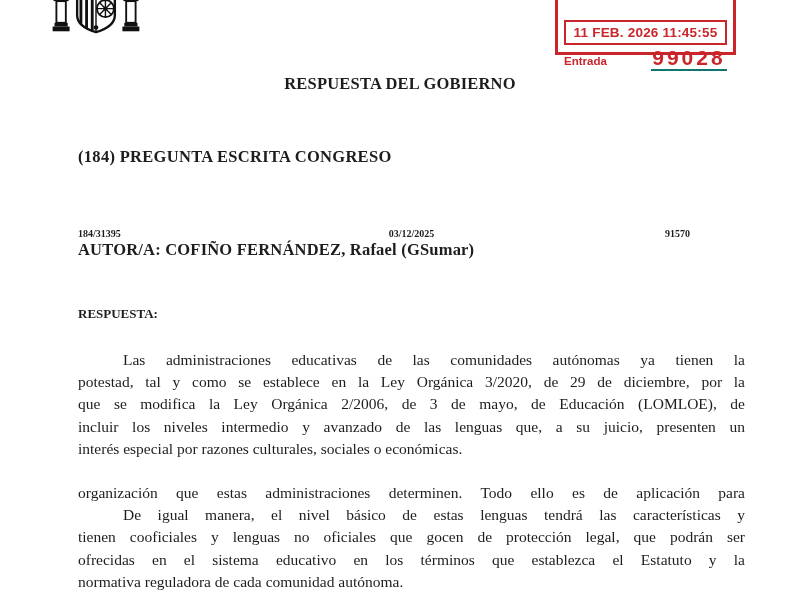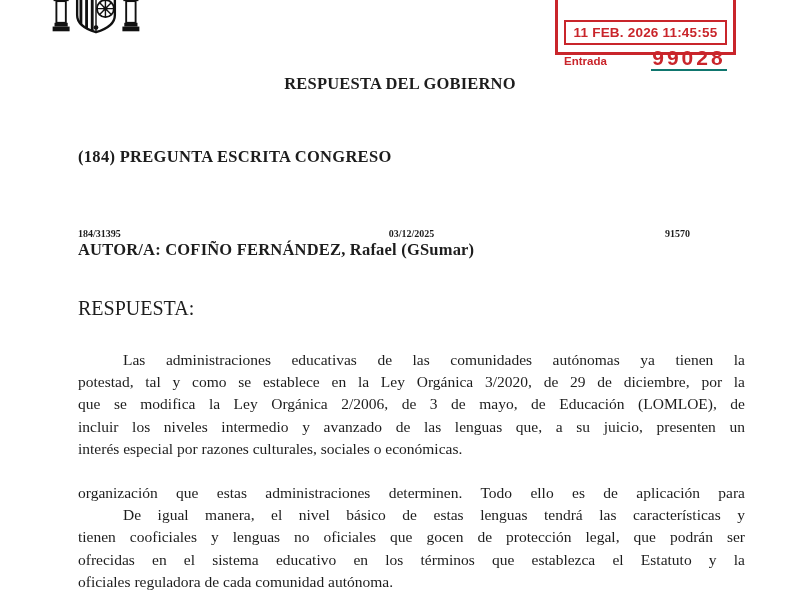--- a/index.html
+++ b/index.html
@@ -31,21 +31,21 @@
   }
   
   .title { position:absolute; left:0; right:0; top:74px; text-align:center;
            font-weight:bold; font-size:16.5px; letter-spacing:.2px; }
   .type-line { position:absolute; left:78px; top:147px; font-weight:bold; font-size:16.5px; letter-spacing:.3px; }
   .meta-row { position:absolute; left:78px; right:55px; top:183px;
               display:grid; grid-template-columns:1fr auto 1fr; font-weight:bold; font-size:10px;margin-top:45px; }
   .meta-date { justify-self:center; }
   .meta-num  { justify-self:end; padding-right:55px; }
   .author-line { position:absolute; left:78px; top:240px; font-weight:bold; font-size:16.5px; letter-spacing:.2px; }
-  .resp-label  { position:absolute; left:78px; top:297px; font-weight:normal; font-size:20px; }
+  .resp-label  { position:absolute; left:78px; top:306px; font-weight:bold; font-size:13px; }
   .para { position:absolute; left:78px; width:667px; font-size:15.5px; line-height:22.2px; }
   .para-1 { top:349px; }
   .para-2 { top:482px; }
   .bline { text-align:justify; text-align-last:justify; white-space:normal; }
   .bline.first { text-indent:45px; }
   .bline.last  { text-align-last:left; }
 </style>
 </head>
 <body>
 
@@ -117,16 +117,16 @@
     <div class="bline">que se modifica la Ley Orgánica 2/2006, de 3 de mayo, de Educación (LOMLOE), de</div>
     <div class="bline">incluir los niveles intermedio y avanzado de las lenguas que, a su juicio, presenten un</div>
     <div class="bline last">interés especial por razones culturales, sociales o económicas.</div>
   </div>
 
   <div class="para para-2">
     <div class="bline">organización que estas administraciones determinen. Todo ello es de aplicación para</div>
     <div class="bline first">De igual manera, el nivel básico de estas lenguas tendrá las características y</div>
     <div class="bline">tienen cooficiales y lenguas no oficiales que gocen de protección legal, que podrán ser</div>
     <div class="bline">ofrecidas en el sistema educativo en los términos que establezca el Estatuto y la</div>
-    <div class="bline last">oficiales reguladora de cada comunidad autónoma.</div>
+    <div class="bline last">normativa reguladora de cada comunidad autónoma.</div>
   </div>
 
 </div>
 
 </body></html>

